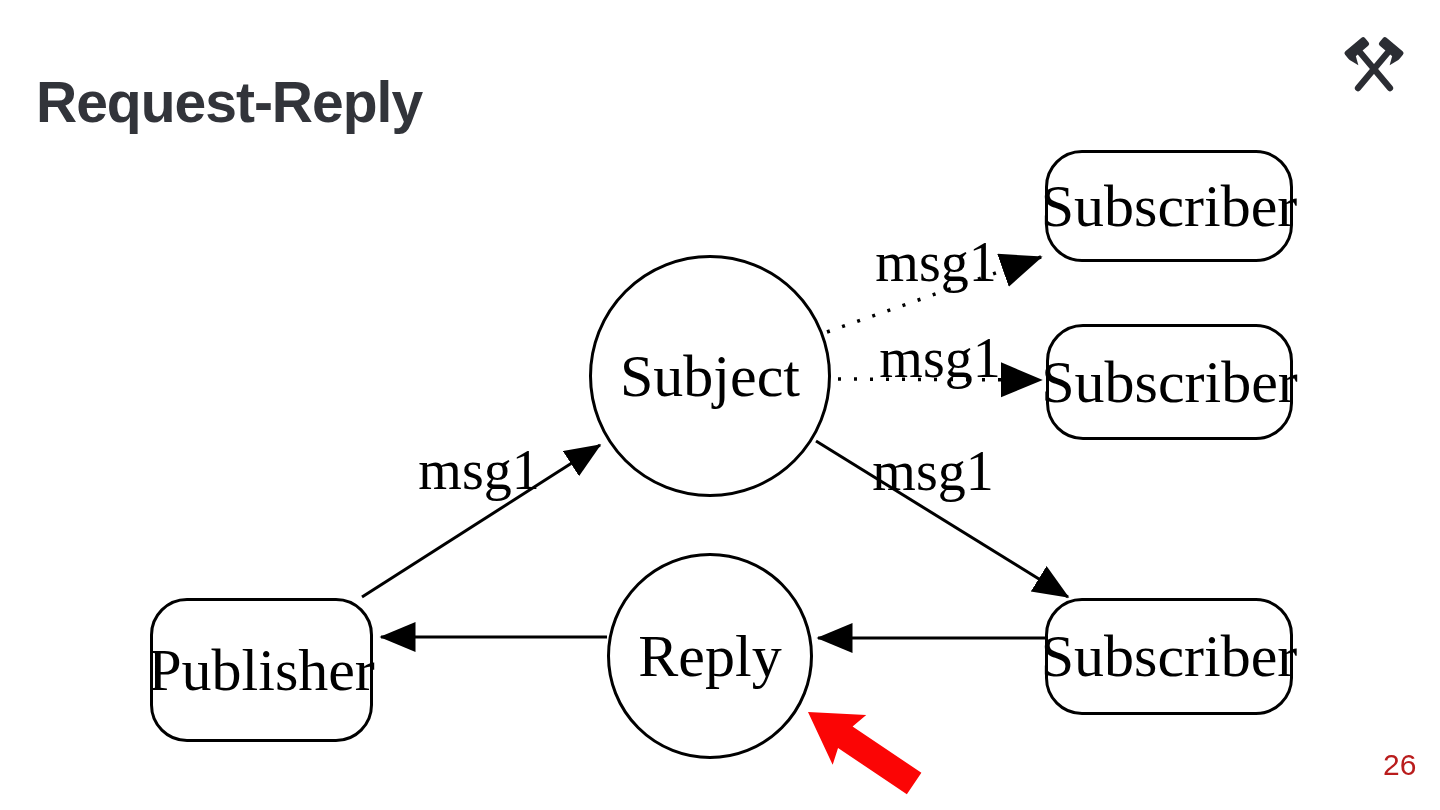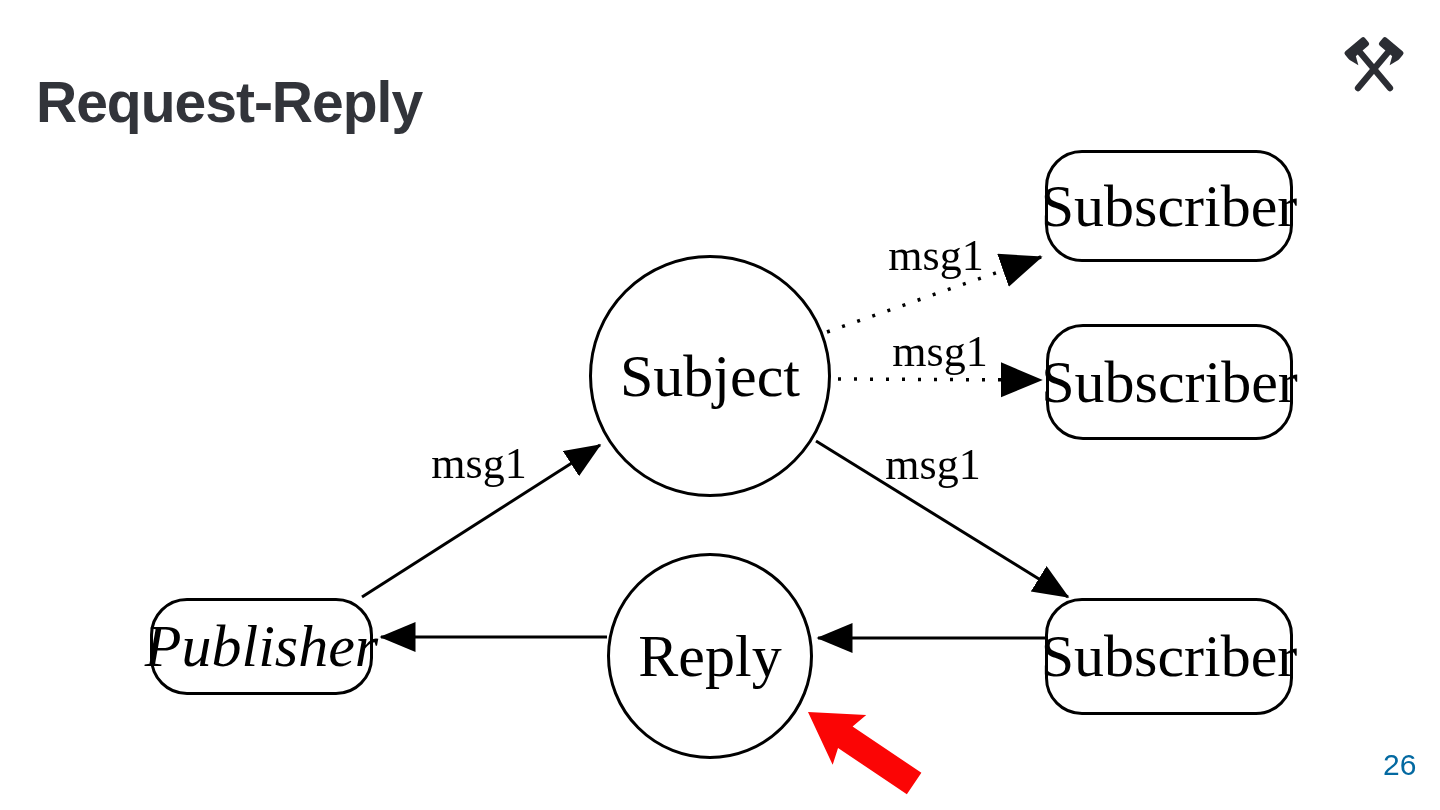--- a/index.html
+++ b/index.html
@@ -21,36 +21,36 @@
   .node{
     position:absolute;display:flex;align-items:center;justify-content:center;
     background:#ffffff;border:3.4px solid #000;
     font-family:"Liberation Serif","DejaVu Serif",serif;
     font-size:60px;color:#000;box-sizing:border-box;white-space:nowrap;
   }
   .circle{border-radius:50%;border-width:3px;}
   .rrect{border-radius:37px;}
   .node-subject   {left:589px;top:255px;width:242px;height:242px;}
   .node-reply     {left:607px;top:553px;width:206px;height:206px;}
-  .node-publisher {left:150px;top:598px;width:223px;height:97px;font-style:italic;}
+  .node-publisher {left:150px;top:598px;width:223px;height:144px;}
   .node-sub-top   {left:1045px;top:150px;width:248px;height:112px;}
   .node-sub-mid   {left:1046px;top:324px;width:247px;height:116px;}
   .node-sub-bot   {left:1045px;top:598px;width:248px;height:117px;}
   .edge-label{
     position:absolute;transform:translateX(-50%);
     font-family:"Liberation Serif","DejaVu Serif",serif;
-    font-size:44px;line-height:1;color:#000;white-space:nowrap;
+    font-size:56px;line-height:1;color:#000;white-space:nowrap;
   }
   .lbl-pub-subj {left:479px;top:442px;}
   .lbl-subj-sb  {left:933px;top:443px;}
   .lbl-dot-top  {left:936px;top:234px;}
   .lbl-dot-mid  {left:940px;top:330px;}
   .page-number{
     position:absolute;left:1383px;top:748px;
-    font-size:30px;color:#0369a1;
+    font-size:30px;color:#b91c1c;
     font-family:"Liberation Sans", sans-serif;
   }
 </style>
 </head>
 <body>
 
 <div class="slide">
 
   <svg class="diagram-svg" viewBox="0 0 1440 810" xmlns="http://www.w3.org/2000/svg">
     <defs>

